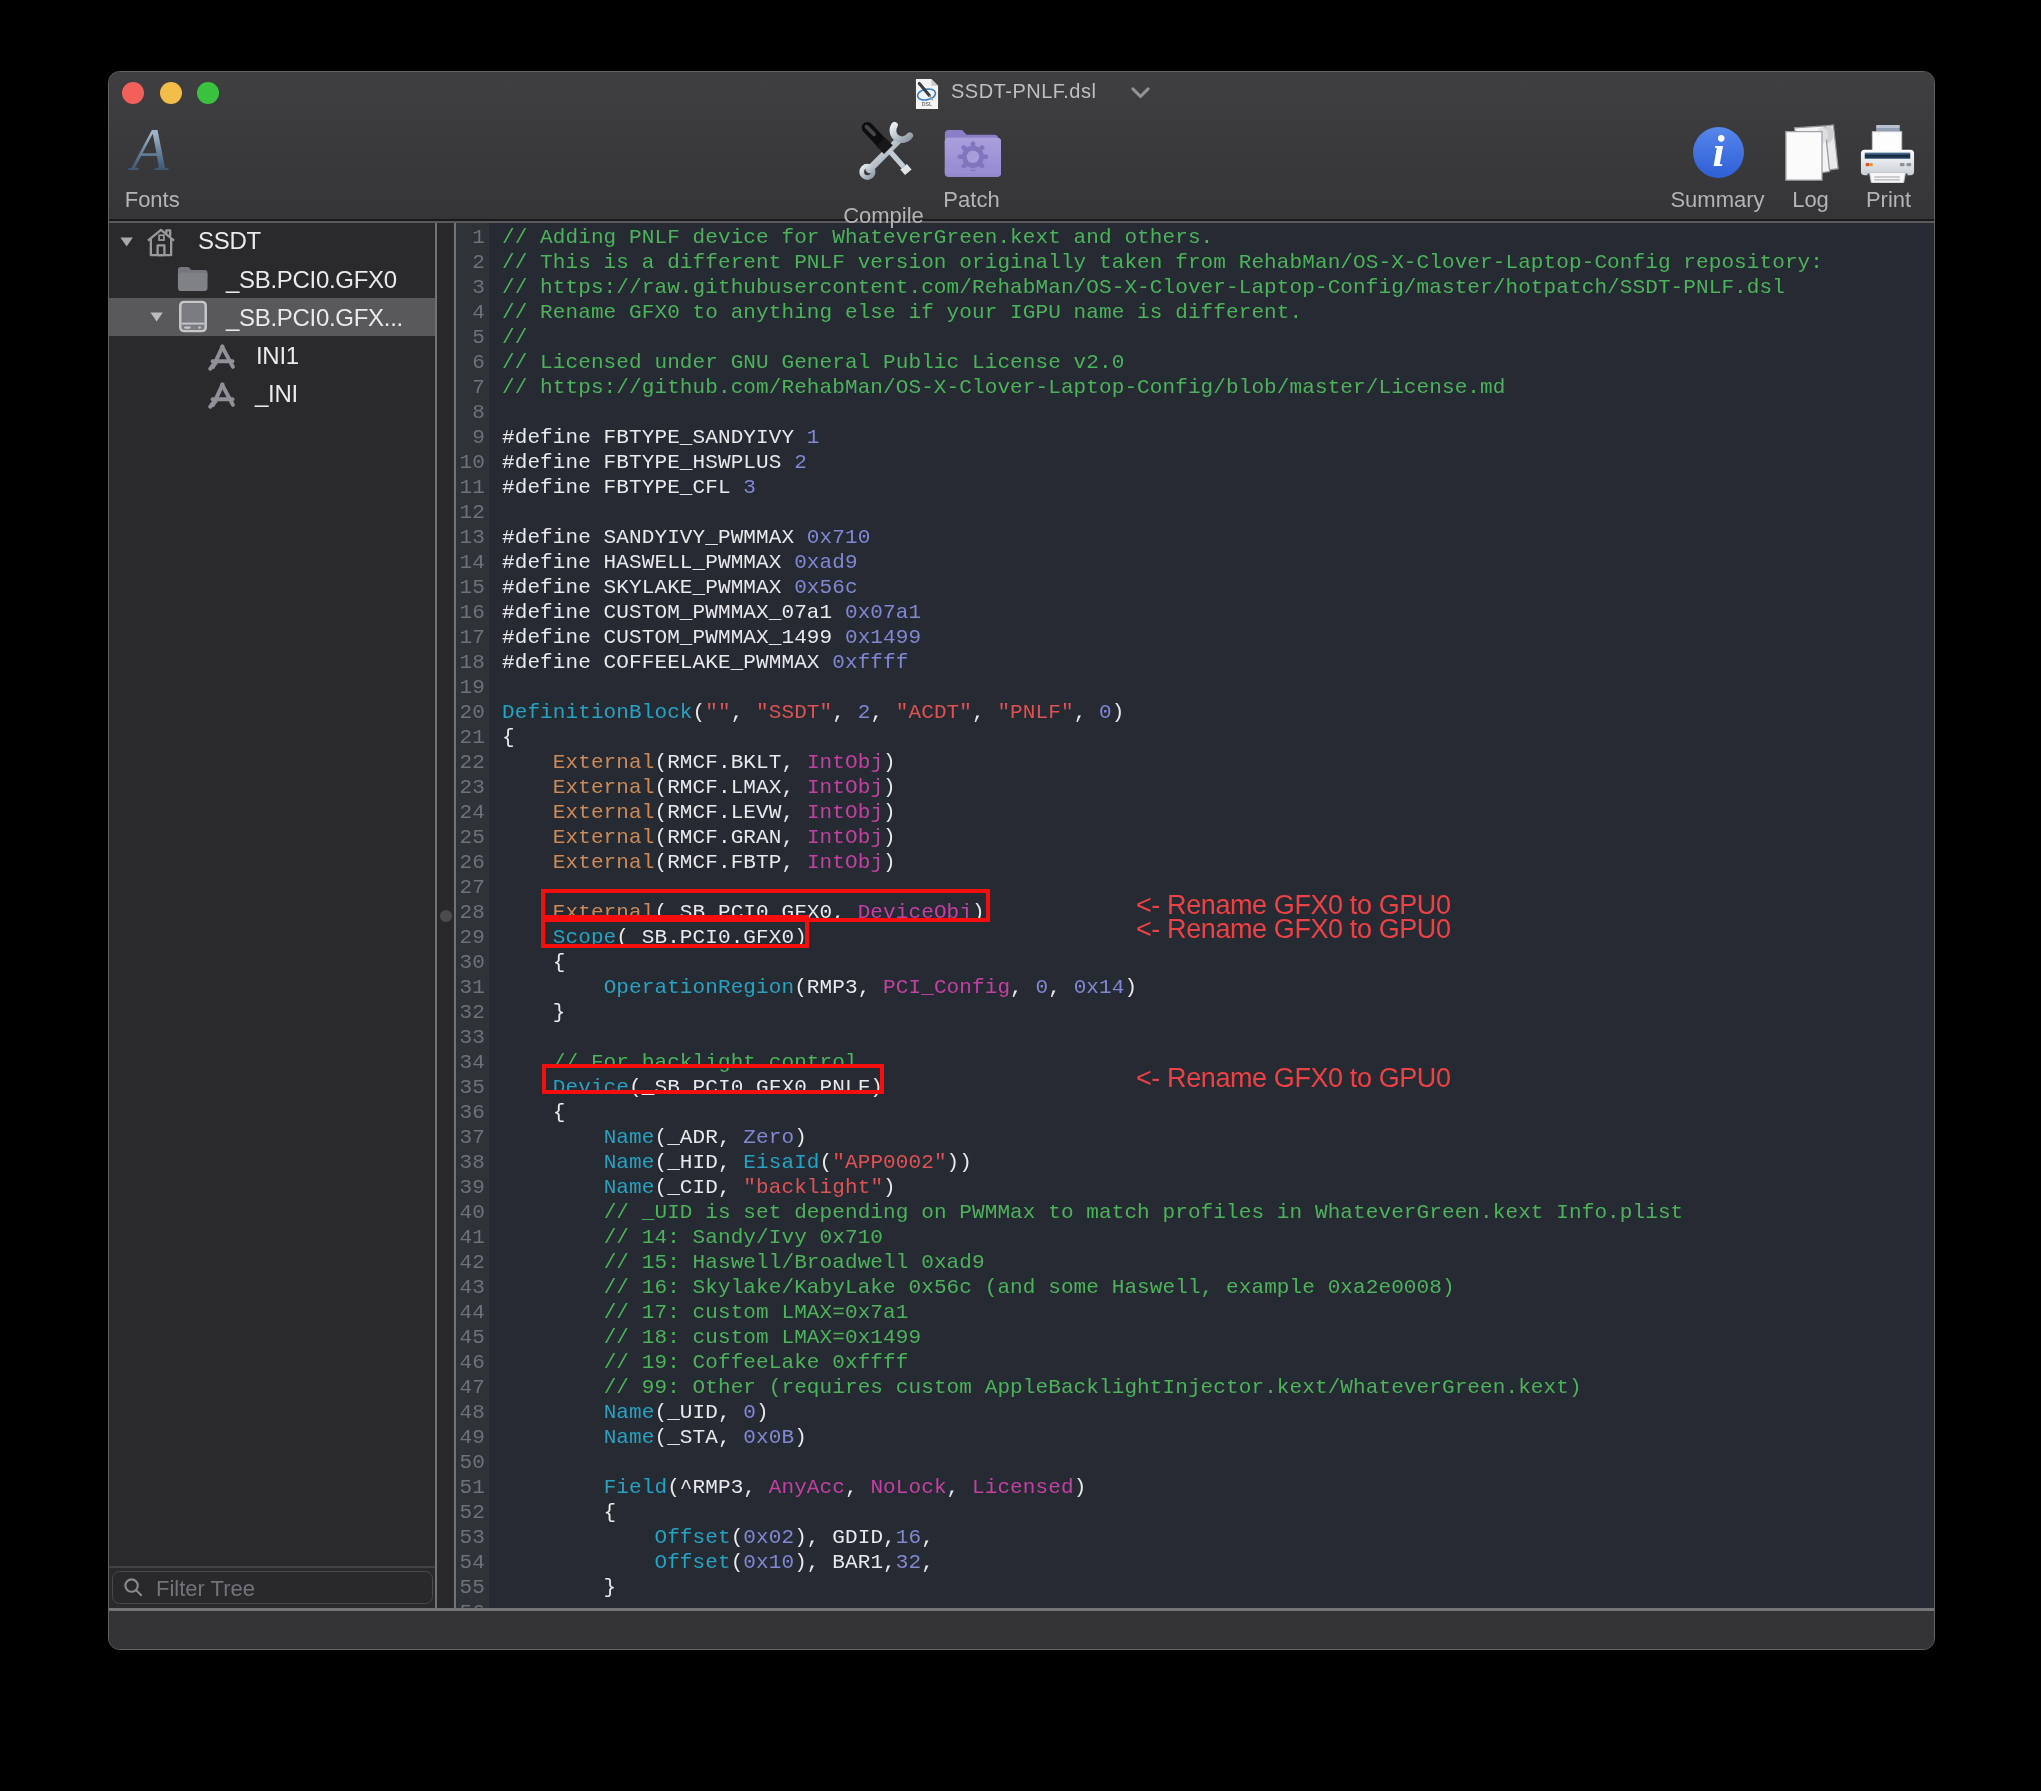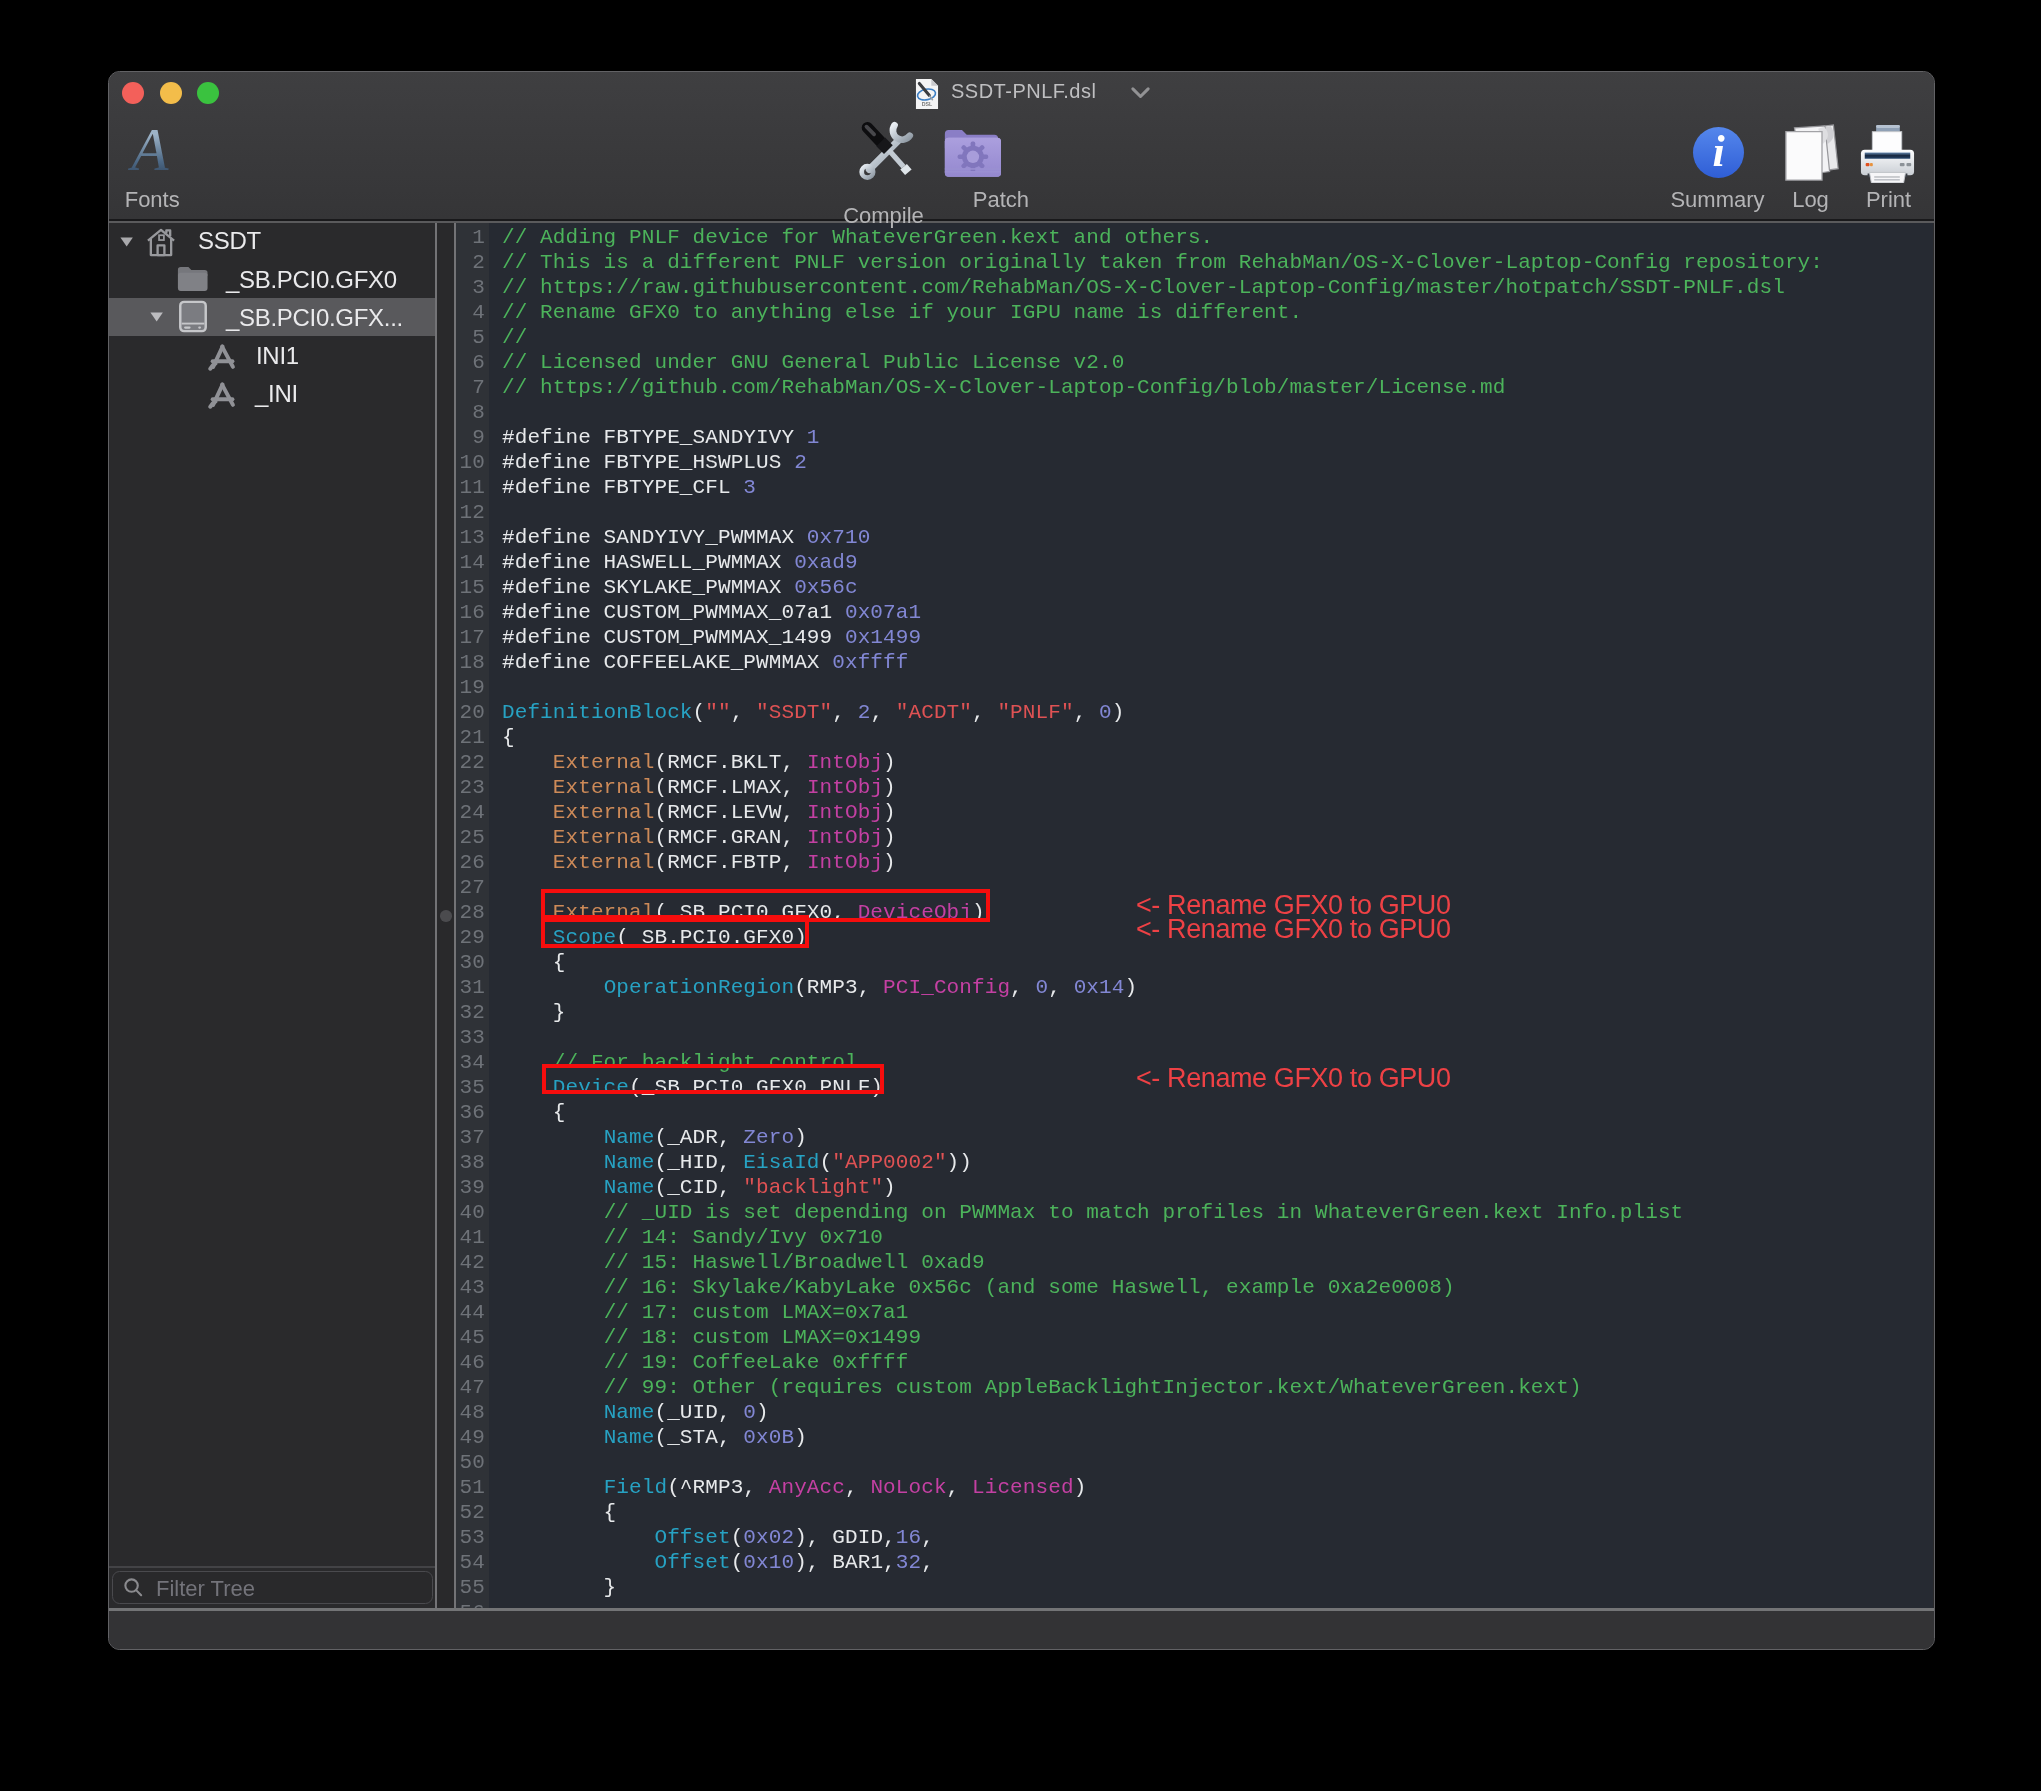--- a/index.html
+++ b/index.html
@@ -126,21 +126,21 @@
       <use href="#tooth" transform="translate(32.5,32) rotate(180)"></use>
       <use href="#tooth" transform="translate(32.5,32) rotate(225)"></use>
       <use href="#tooth" transform="translate(32.5,32) rotate(270)"></use>
       <use href="#tooth" transform="translate(32.5,32) rotate(315)"></use>
     </g>
     <circle cx="32.5" cy="32" r="11.5" fill="#8176bd"></circle>
     <circle cx="32.5" cy="32" r="6.5" fill="#a89dda"></circle>
     <rect x="3" y="44" width="59" height="1.6" fill="#9b90d2"></rect>
     <rect x="3" y="47" width="59" height="1.6" fill="#9b90d2"></rect>
   </svg>
-  <div class="abs tool-label" style="left:805px; width:115px;text-align:right;">Patch</div>
+  <div class="abs tool-label" style="left:805px; width:115px;">Patch</div>
 
   <div class="abs" style="left:1584px; top:55px; width:51px; height:51px; border-radius:50%;
        background:linear-gradient(#5587ec,#2f5ed6);"></div>
   <div class="abs" style="left:1584px; top:54px; width:51px; height:51px; text-align:center;
        font-family:'Liberation Serif',serif; font-style:italic; font-weight:bold; font-size:44px; line-height:51px; color:#fff;">i</div>
   <div class="abs tool-label" style="left:1551px; width:115px;">Summary</div>
 
   <svg class="abs" style="left:1675px; top:50px;" width="57" height="61" viewBox="0 0 60 64">
     <path d="M20 7 l32 -4 5 46 -28 4 z" fill="#e9e9eb" stroke="#97979b" stroke-width="1.3"></path>
     <path d="M49 4 q8 11 -3 19 l-5 -17 z" fill="#cfcfd3"></path>

